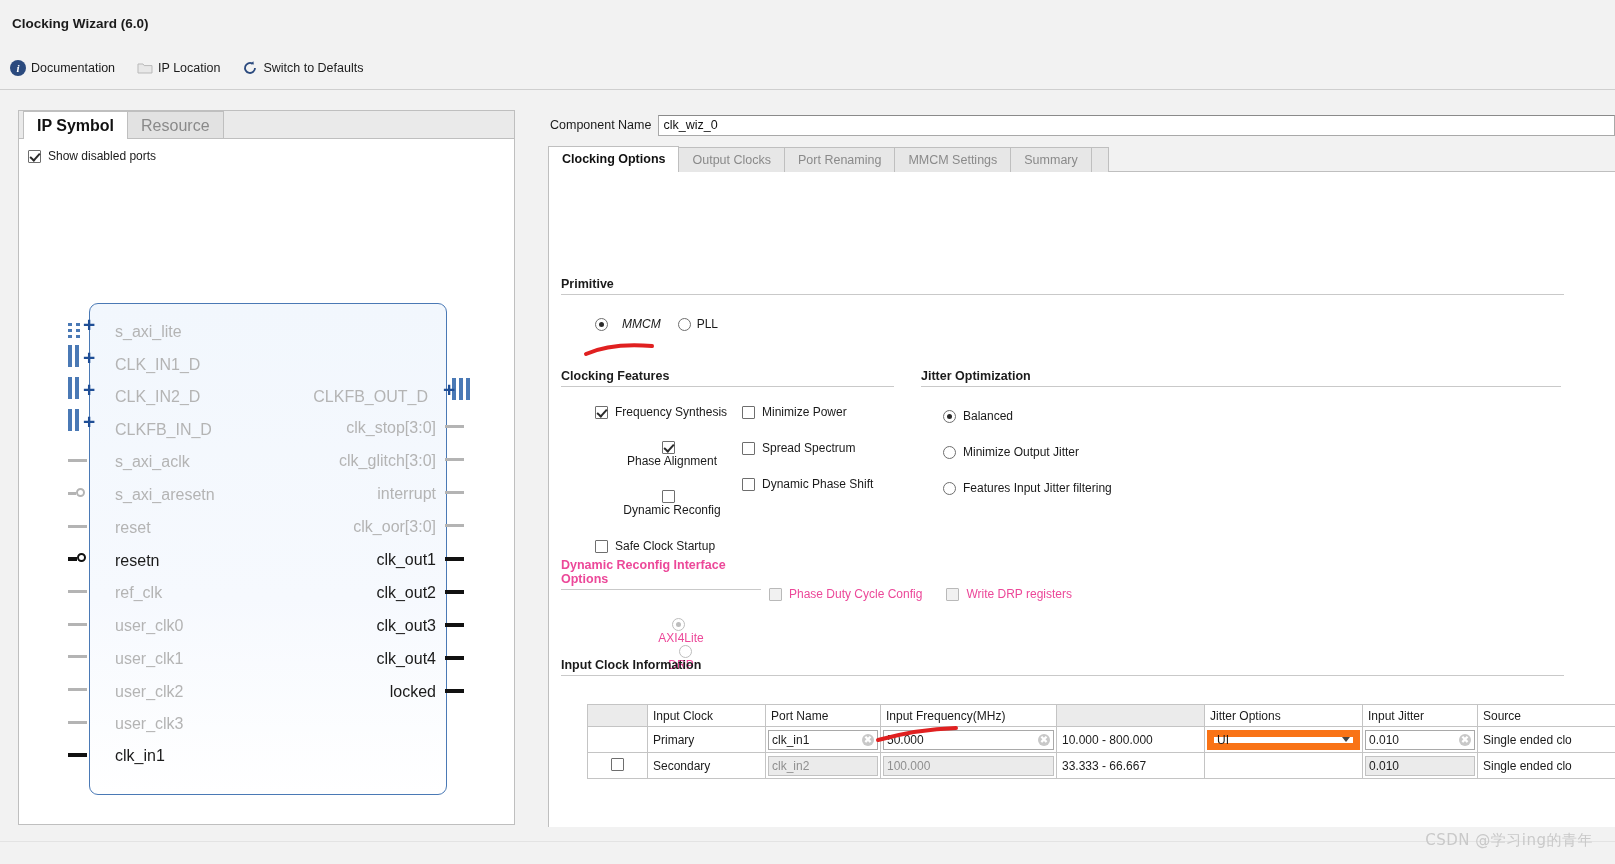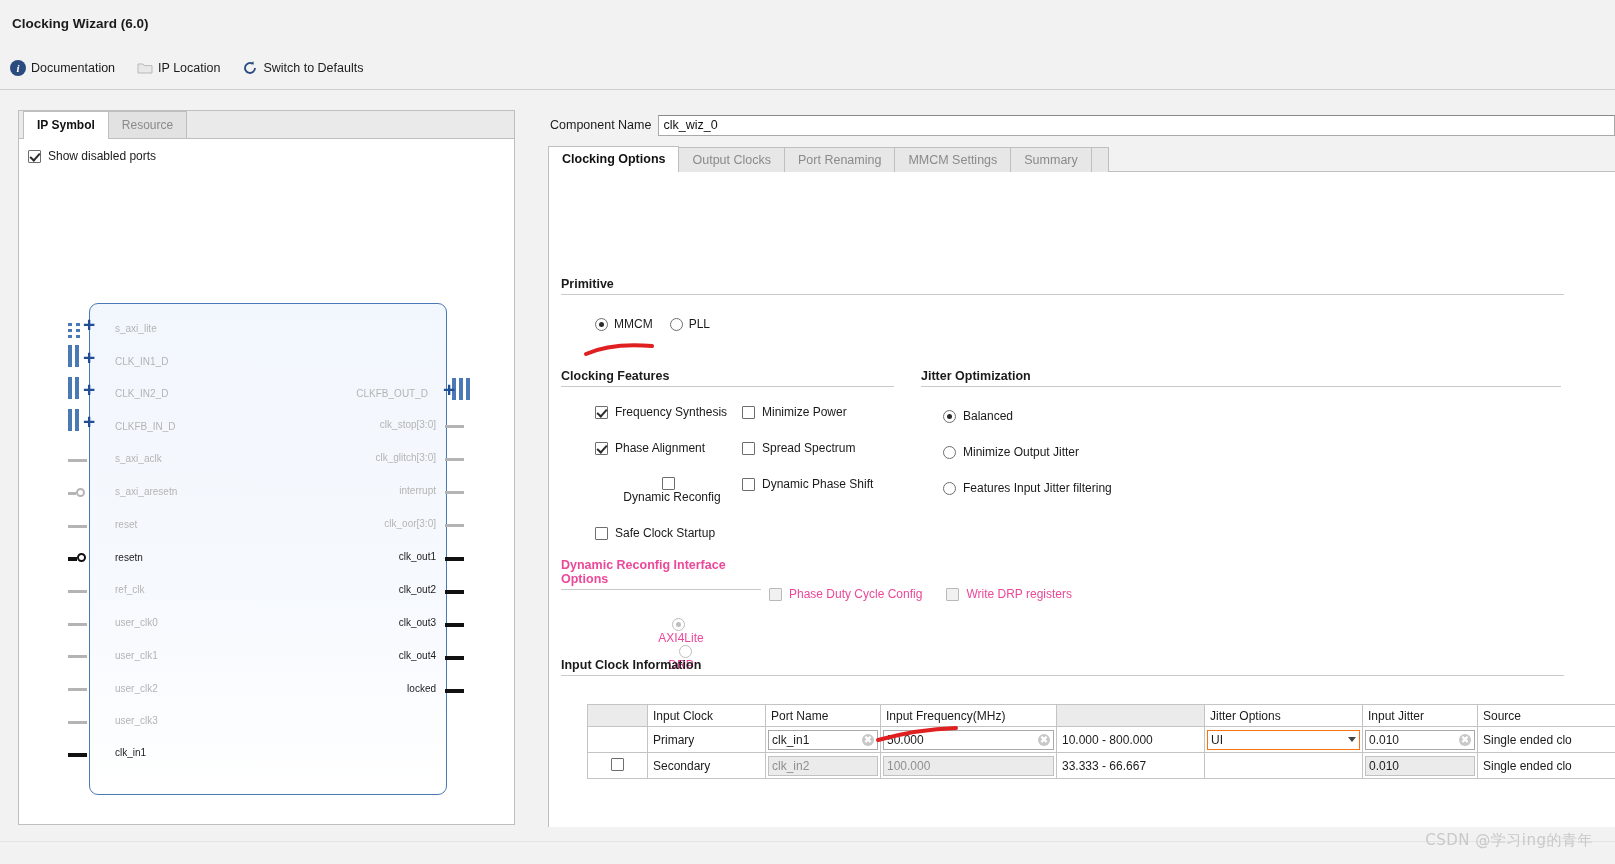--- a/index.html
+++ b/index.html
@@ -63,21 +63,21 @@
   }
   .panel-tabs {
     height: 28px; background: #eaeaea;
     border-bottom: 1px solid #bfbfbf;
     display: flex; align-items: flex-end;
     padding-left: 4px;
   }
   .ptab {
     height: 27px; line-height: 27px;
     padding: 0 13px;
-    font-size: 12px;
+    font-size: 16px;
     border: 1px solid #bfbfbf; border-bottom: none;
     background: #e2e2e2; color: #8a8a8a;
     margin-right: -1px;
     cursor: default;
   }
   .ptab.active {
     background: #ffffff; color: #111; font-weight: bold;
     position: relative; top: 1px; height: 28px; line-height: 27px;
   }
   .ptab.filler {
@@ -122,21 +122,21 @@
   
   .symbol-wrap { position: relative; width: 100%; height: 640px; }
   .ip-box {
     position: absolute; left: 70px; top: 140px;
     width: 358px; height: 492px;
     background: linear-gradient(180deg,#f2f7fd 0%, #f6f9fe 60%, #ffffff 100%);
     border: 1px solid #4a79b5;
     border-radius: 9px;
   }
   .port {
-    position: absolute; font-size: 10px; white-space: nowrap;
+    position: absolute; font-size: 16px; white-space: nowrap;
     color: #b4b4b4;
   }
   .port.enabled { color: #1b1b1b; }
   .port.left { left: 96px; }
   .port.right { right: 78px; text-align: right; }
 
   .plus {
     position: absolute; left: 64px; width: 16px; height: 16px;
     color: #1f4e96; font-size: 21px; font-weight: bold; line-height: 14px;
     font-family: "Liberation Sans", sans-serif;
@@ -241,21 +241,21 @@
   }
   .cell-field.dis { background: #ebebeb; border-color: #c2c2c2; color: #8f8f8f; }
   .cell-field .txt { flex: 1; }
   .clearx {
     width: 12px; height: 12px; border-radius: 50%;
     background: #c8c8c8; color: #ffffff; font-size: 10px;
     line-height: 12px; text-align: center; flex: 0 0 auto;
     font-family: "Liberation Sans", sans-serif;
   }
   .combo {
-    border: 1px solid #f97316; background: #ffffff; height: 20px;
+    border: 7px solid #f97316; background: #ffffff; height: 20px;
     display: flex; align-items: center; padding: 0 3px; justify-content: space-between;
   }
   .combo.empty { border: none; background: transparent; }
   .caret {
     width: 0; height: 0;
     border-left: 4px solid transparent; border-right: 4px solid transparent;
     border-top: 5px solid #444;
   }
 
   
@@ -448,38 +448,38 @@
     </div>
 
     <div class="tabbody">
 
 
       <div class="sec" style="left:12px; top:105px; width:1003px;">
         <div class="section-title">Primitive</div>
         <div class="section-rule"></div>
         <div style="display:flex; align-items:center; margin:22px 0 0 34px;">
           <span class="rb on"></span>
-          <span style="margin-left:6px;">MMCM</span>
+          <span style="margin-left:14px;font-style:italic;">MMCM</span>
           <span class="rb" style="margin-left:17px;"></span>
           <span style="margin-left:6px;">PLL</span>
         </div>
       </div>
 
       <div class="sec" style="left:12px; top:197px; width:333px;">
         <div class="section-title">Clocking Features</div>
         <div class="section-rule"></div>
 
         <div style="margin-top:18px; margin-left:34px;">
           <div style="display:flex;">
             <div style="width:147px;">
               <div class="cb-row" style="margin-bottom:22px;">
                 <span class="cb checked"></span>
                 <span class="t">Frequency Synthesis</span>
               </div>
-              <div class="cb-row" style="margin-bottom:22px;">
+              <div class="cb-row" style="margin-bottom:22px;flex-direction:column;">
                 <span class="cb checked"></span>
                 <span class="t">Phase Alignment</span>
               </div>
               <div class="cb-row" style="margin-bottom:22px;flex-direction:column;">
                 <span class="cb"></span>
                 <span class="t">Dynamic Reconfig</span>
               </div>
               <div class="cb-row">
                 <span class="cb"></span>
                 <span class="t">Safe Clock Startup</span>

